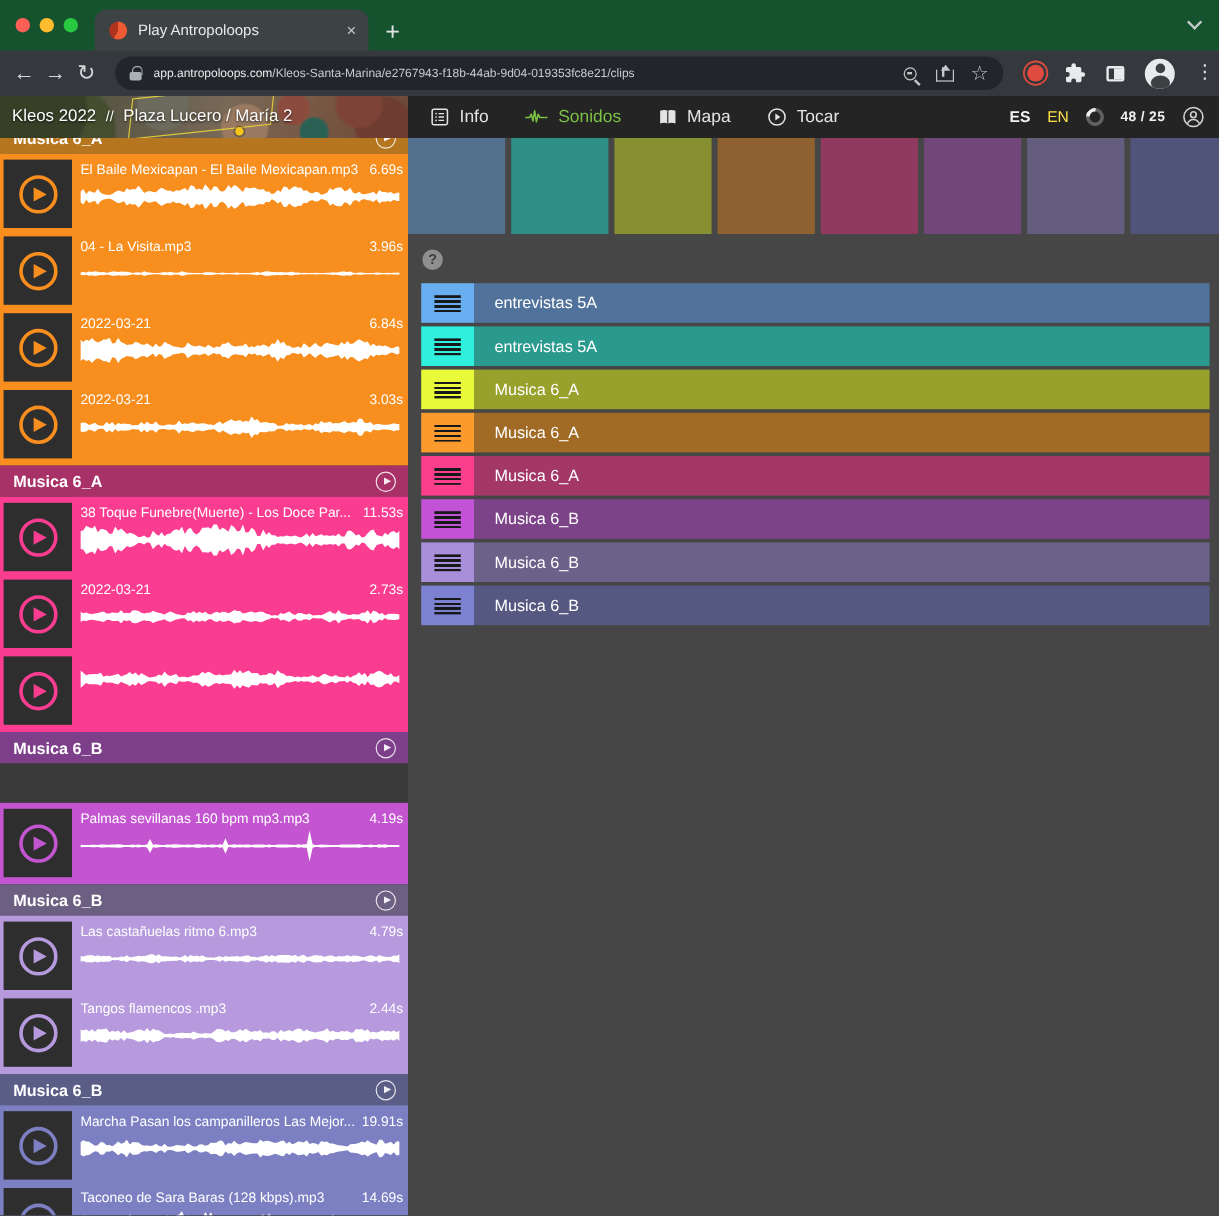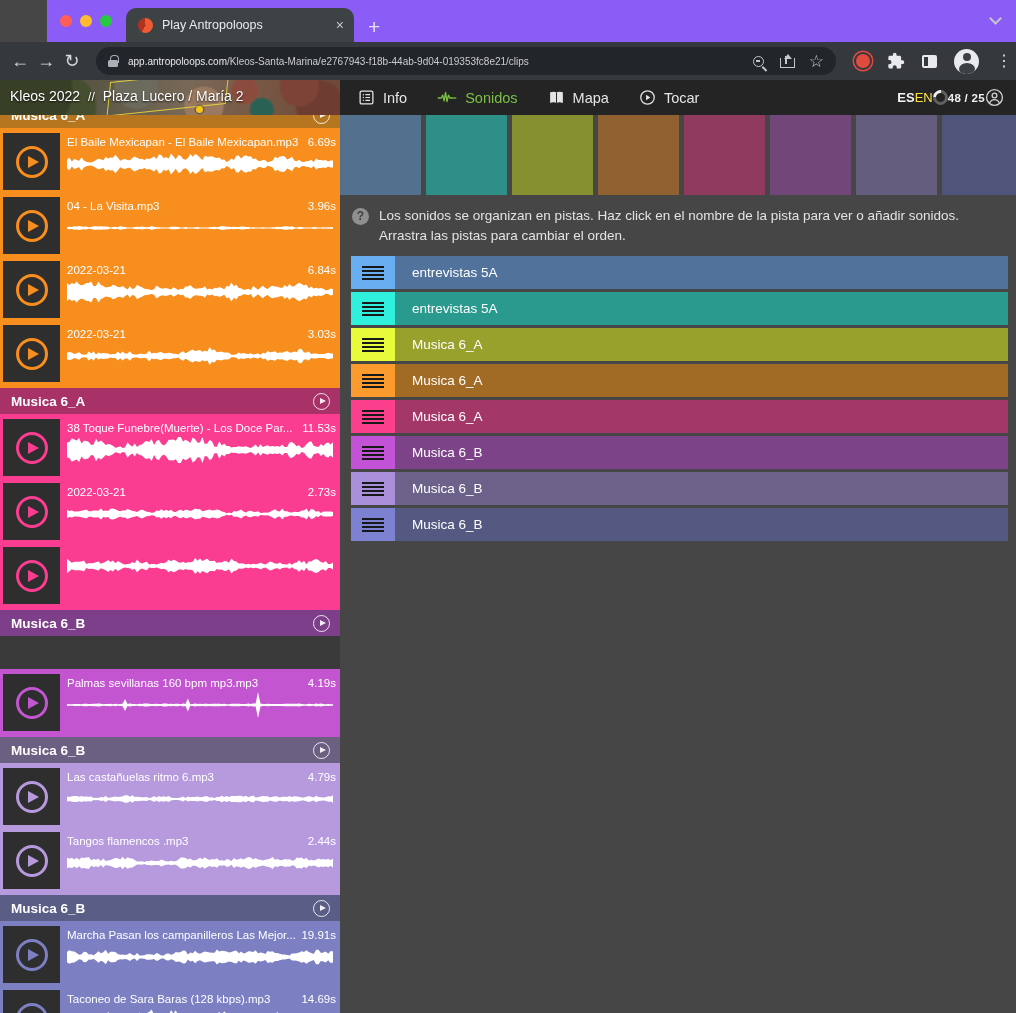--- a/index.html
+++ b/index.html
@@ -1,20 +1,20 @@
 <!DOCTYPE html>
 <html><head>
 <meta charset="utf-8">
 <style>
   * { margin:0; padding:0; box-sizing:border-box; }
   html,body { width:1016px; height:1013px; overflow:hidden; background:#464646;
     font-family:"Liberation Sans", sans-serif; }
 
   
-  .tabstrip { height:42px; background:#8b5cf6; display:flex; align-items:flex-end; position:relative;margin-left:47px; }
+  .tabstrip { height:42px; background:#14532d; display:flex; align-items:flex-end; position:relative; }
   .traffic { display:flex; gap:8px; align-items:center; height:42px; padding:0 14px 0 13px; }
   .light { width:12px; height:12px; border-radius:50%; }
   .light.red { background:#ff5f57; } .light.yellow { background:#febc2e; } .light.green { background:#28c840; }
   .tab { width:228px; height:34px; background:#3d4245; border-radius:10px 10px 0 0; display:flex;
     align-items:center; padding:0 10px 0 12px; gap:9px; }
   .favicon { width:15px; height:15px; border-radius:50%; flex:0 0 auto;
     background:conic-gradient(from 210deg, #b0331f 0 150deg, #ee5a33 150deg 360deg); }
   .tab-title { color:#e8eaed; font-size:12.5px; flex:1; white-space:nowrap; overflow:hidden; }
   .tab-close { color:#c3c7ca; font-size:14px; line-height:1; cursor:default; }
   .newtab { color:#dfe2e5; font-size:21px; font-weight:300; margin:0 0 5px 14px; line-height:1; }
@@ -77,21 +77,21 @@
   .breadcrumb { position:absolute; left:10px; top:8px; display:flex; gap:8px; align-items:baseline;
     color:#fff; text-shadow:0 1px 2px rgba(0,0,0,.8); white-space:nowrap; }
   .breadcrumb .proj { font-size:14px; }
   .breadcrumb .sep { font-size:12px; }
   .breadcrumb .loc { font-size:14px; }
 
   .hnav { display:flex; align-items:center; gap:30px; padding-left:18px; flex:1; }
   .hnav-item { display:flex; align-items:center; gap:8px; color:#e4e4e4; font-size:14.5px; cursor:default; }
   .hnav-item svg { display:block; }
   .hnav-item.active { color:#7bc143; }
-  .hright { display:flex; align-items:center; padding-right:12px; }
+  .hright { display:flex; align-items:center; gap:14px; padding-right:12px; }
   .lang-es { color:#f2f2f2; font-size:13px; font-weight:bold; }
   .lang-en { color:#fde047; font-size:13px; font-weight:normal; }
   .spinner { width:15px; height:15px; border-radius:50%; border:3px solid rgba(255,255,255,.28);
     border-top-color:#f0f0f0; transform:rotate(-40deg); }
   .counter { color:#f0f0f0; font-size:11.5px; font-weight:bold; letter-spacing:.3px; }
   .profile svg { display:block; }
 
   
   .content { display:flex; height:898px; }
 
@@ -478,21 +478,20 @@
         <div class="swatch" style="background: rgb(45, 143, 133);"></div>
         <div class="swatch" style="background: rgb(135, 144, 49);"></div>
         <div class="swatch" style="background: rgb(143, 96, 48);"></div>
         <div class="swatch" style="background: rgb(143, 58, 94);"></div>
         <div class="swatch" style="background: rgb(113, 71, 121);"></div>
         <div class="swatch" style="background: rgb(101, 93, 125);"></div>
         <div class="swatch" style="background: rgb(81, 84, 122);"></div>
       </div>
     <div class="help">
       <span class="help-q">?</span>
-      <p>Los sonidos se organizan en pistas. Haz click en el nombre de la pista para ver o añadir sonidos. Arrastra las pistas para cambiar el orden.</p>
     </div>
     <div class="rows" id="rows">
         <div class="prow">
           <div class="prow-handle" style="background: rgb(106, 174, 242);">
             <span class="burger"></span>
           </div>
           <div class="prow-body" style="background: rgb(81, 114, 155);">
             <span>entrevistas 5A</span>
           </div>
         </div>

